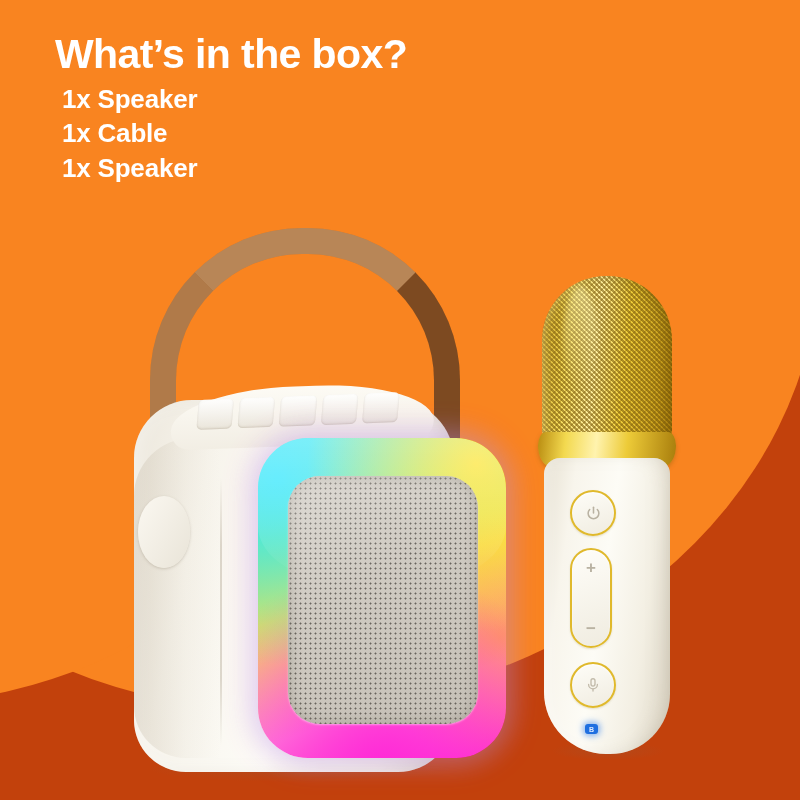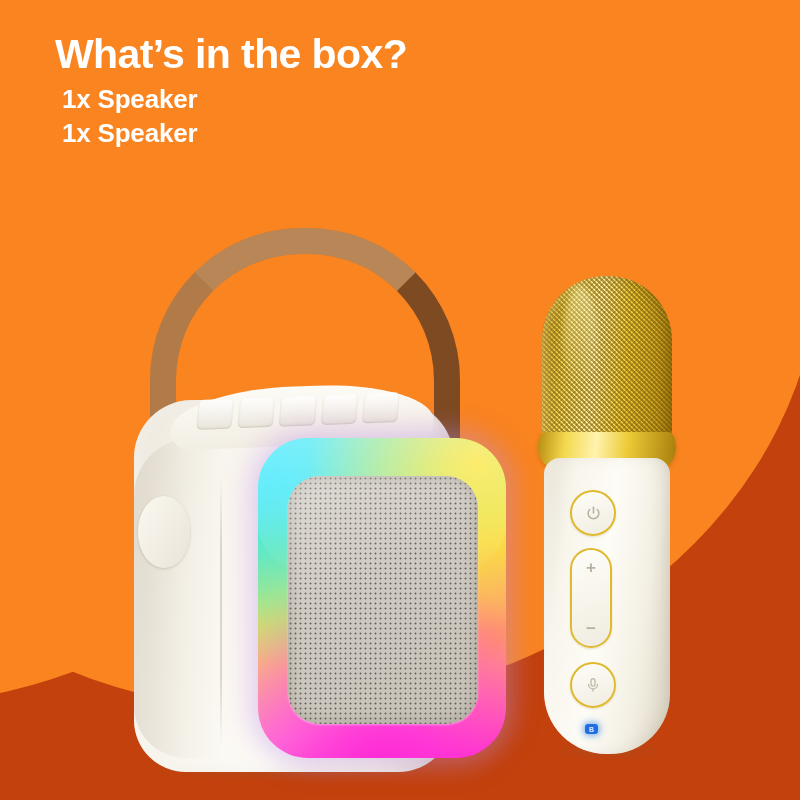--- a/index.html
+++ b/index.html
@@ -387,20 +387,21 @@
 
 <div id="stage">
 
   <div class="bg-blob"></div>
   <div class="bg-blob-tail"></div>
 
   <div class="copy-block">
     <h1 class="headline">What’s in the box?</h1>
     <ul class="item-list">
       <li>1x Speaker</li>
+      <li>1x Cable</li>
       <li>1x Speaker</li>
     </ul>
   </div>
 
   <div class="speaker">
     <div class="spk-shadow"></div>
 
     <div class="handle-wrap">
       <div class="handle-arc"></div>
       <div class="handle-sheen"></div>

